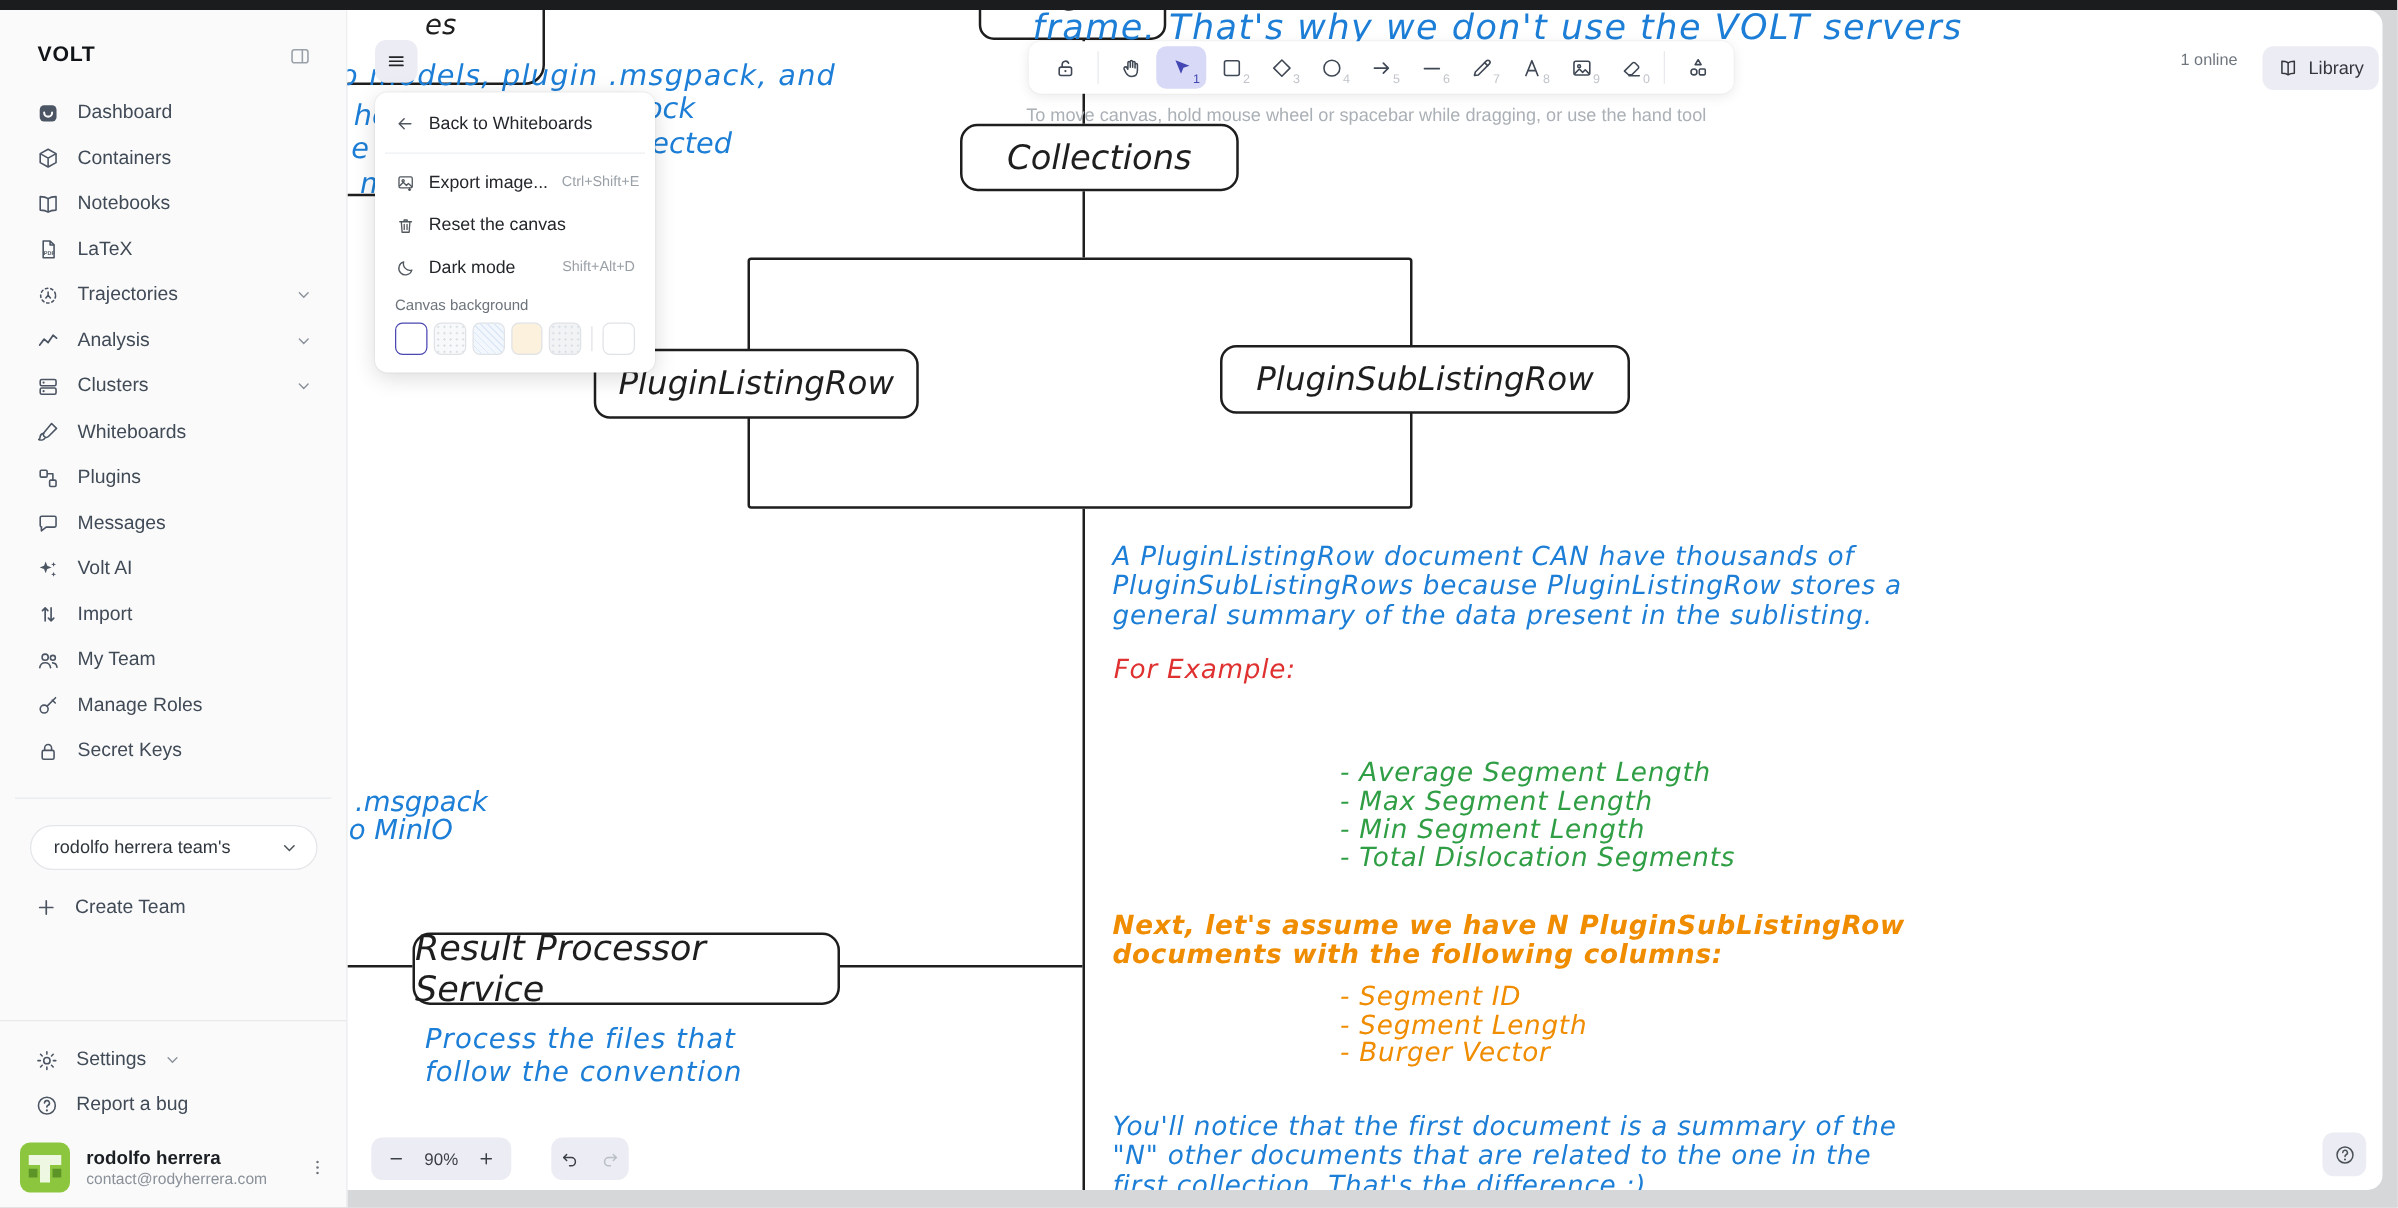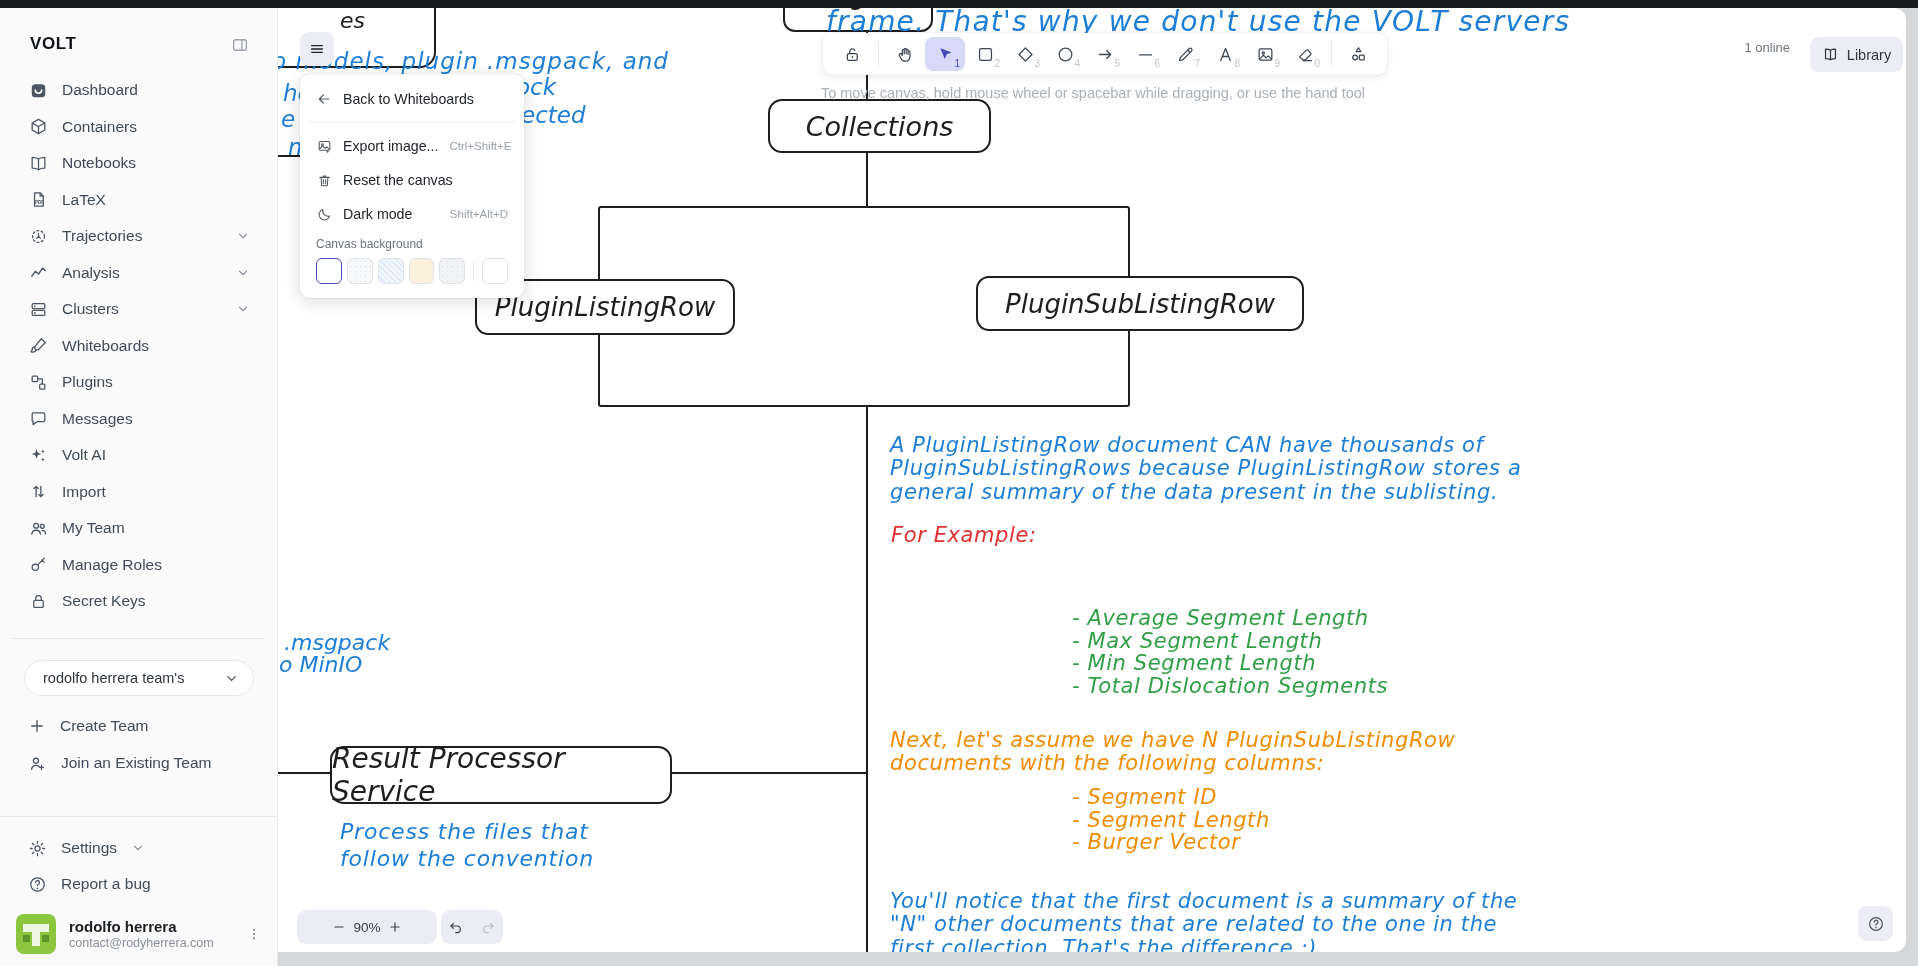--- a/index.html
+++ b/index.html
@@ -68,21 +68,21 @@
   #toolbar{left:823px;top:33px;height:42px;background:#fff;border-radius:10px;box-shadow:0 2px 10px rgba(0,0,0,.09),0 0 0 1px rgba(0,0,0,.02);display:flex;align-items:center;padding:0 9px;z-index:20;}
   .tool{position:relative;width:40px;height:34px;border-radius:8px;display:flex;align-items:center;justify-content:center;color:#3f4854;cursor:pointer;}
   .tool .num{position:absolute;right:5px;bottom:2px;font-size:10px;color:#c0c4ca;}
   .tool.active{background:#d7d9f7;color:#4347b4;}
   .tool.active .num{color:#4347b4;}
   .tb-div{width:1px;height:26px;background:#e8eaee;margin:0 6px;}
 
   #hint{left:778px;top:85px;width:630px;text-align:center;font-size:14.5px;color:#aab0b6;z-index:5;}
   #online{left:1690px;top:40px;width:100px;text-align:right;font-size:13px;color:#6f767e;}
   #library{left:1810px;top:37px;width:93px;height:35px;gap:8px;font-size:14.5px;color:#33373c;cursor:pointer;}
-  #zoombar{left:297px;top:910px;width:140px;height:34px;justify-content:center;padding:14px 6px;z-index:20;}
+  #zoombar{left:297px;top:910px;width:112px;height:34px;justify-content:space-between;padding:14px 6px;z-index:20;}
   .zbtn{width:28px;height:28px;display:flex;align-items:center;justify-content:center;border-radius:6px;cursor:pointer;color:#3a3f45;font-size:16px;}
   #zoomval{font-size:13.5px;color:#3a3f45;}
   #undobar{left:441px;top:910px;width:62px;height:34px;gap:4px;z-index:20;}
   .disabled{color:#b9bec5 !important;}
   #help{left:1858px;top:906px;width:35px;height:35px;cursor:pointer;color:#4b5158;z-index:20;}
 
   svg{display:block;}
 </style>
 </head>
 <body>
@@ -265,30 +265,20 @@
         </span>
     </div>
 
     <div class="sb-action" style="top:700px;">
       <span class="ic chev" style="color:#4b5563;">
           <svg width="18" height="18" viewBox="0 0 24 24" fill="none" stroke="currentColor" stroke-width="1.8" stroke-linecap="round">
             <path d="M12 5v14M5 12h14"></path>
           </svg>
         </span>
       <span class="lbl">Create Team</span>
-    </div>
-    <div class="sb-action" style="top:737px;">
-      <span class="ic chev" style="color:#4b5563;">
-          <svg width="19" height="19" viewBox="0 0 24 24" fill="none" stroke="currentColor" stroke-width="1.6" stroke-linecap="round">
-            <circle cx="10" cy="8.5" r="3.2"></circle>
-            <path d="M4.5 19.5c.5-3.2 2.6-5.1 5.5-5.1 1.6 0 3 .6 4 1.6"></path>
-            <path d="M17 14.5v5M14.5 17h5"></path>
-          </svg>
-        </span>
-      <span class="lbl">Join an Existing Team</span>
     </div>
 
     <div class="sb-divider full abs" style="top:808px;"></div>
 
     <div class="sb-action" style="top:822px;">
       <span class="ic chev" style="color:#4b5563;">
           <svg width="19" height="19" viewBox="0 0 24 24" fill="none" stroke="currentColor" stroke-width="1.6" stroke-linecap="round">
             <circle cx="12" cy="12" r="3.2"></circle>
             <path d="M12 3v2.4M12 18.6V21M3 12h2.4M18.6 12H21M5.6 5.6l1.7 1.7M16.7 16.7l1.7 1.7M18.4 5.6l-1.7 1.7M7.3 16.7l-1.7 1.7"></path>
           </svg>
@@ -383,21 +373,21 @@
       <div>PluginSubListingRows because PluginListingRow stores a</div>
       <div>general summary of the data present in the sublisting.</div>
     </div>
     <div class="abs hand t-red note" style="left:613px;top:516px;">For Example:</div>
     <div class="abs hand t-green note" style="left:794px;top:599px;line-height:22.6px;">
       <div>- Average Segment Length</div>
       <div>- Max Segment Length</div>
       <div>- Min Segment Length</div>
       <div>- Total Dislocation Segments</div>
     </div>
-    <div class="abs hand t-orange note" style="left:612px;top:721px;">
+    <div class="abs hand t-orange note" style="left:612px;top:721px;font-weight:bold;">
       <div>Next, let's assume we have N PluginSubListingRow</div>
       <div>documents with the following columns:</div>
     </div>
     <div class="abs hand t-orange note" style="left:794px;top:778px;line-height:22.6px;">
       <div>- Segment ID</div>
       <div>- Segment Length</div>
       <div>- Burger Vector</div>
     </div>
     <div class="abs hand t-blue note" style="left:612px;top:882px;">
       <div>You'll notice that the first document is a summary of the</div>

